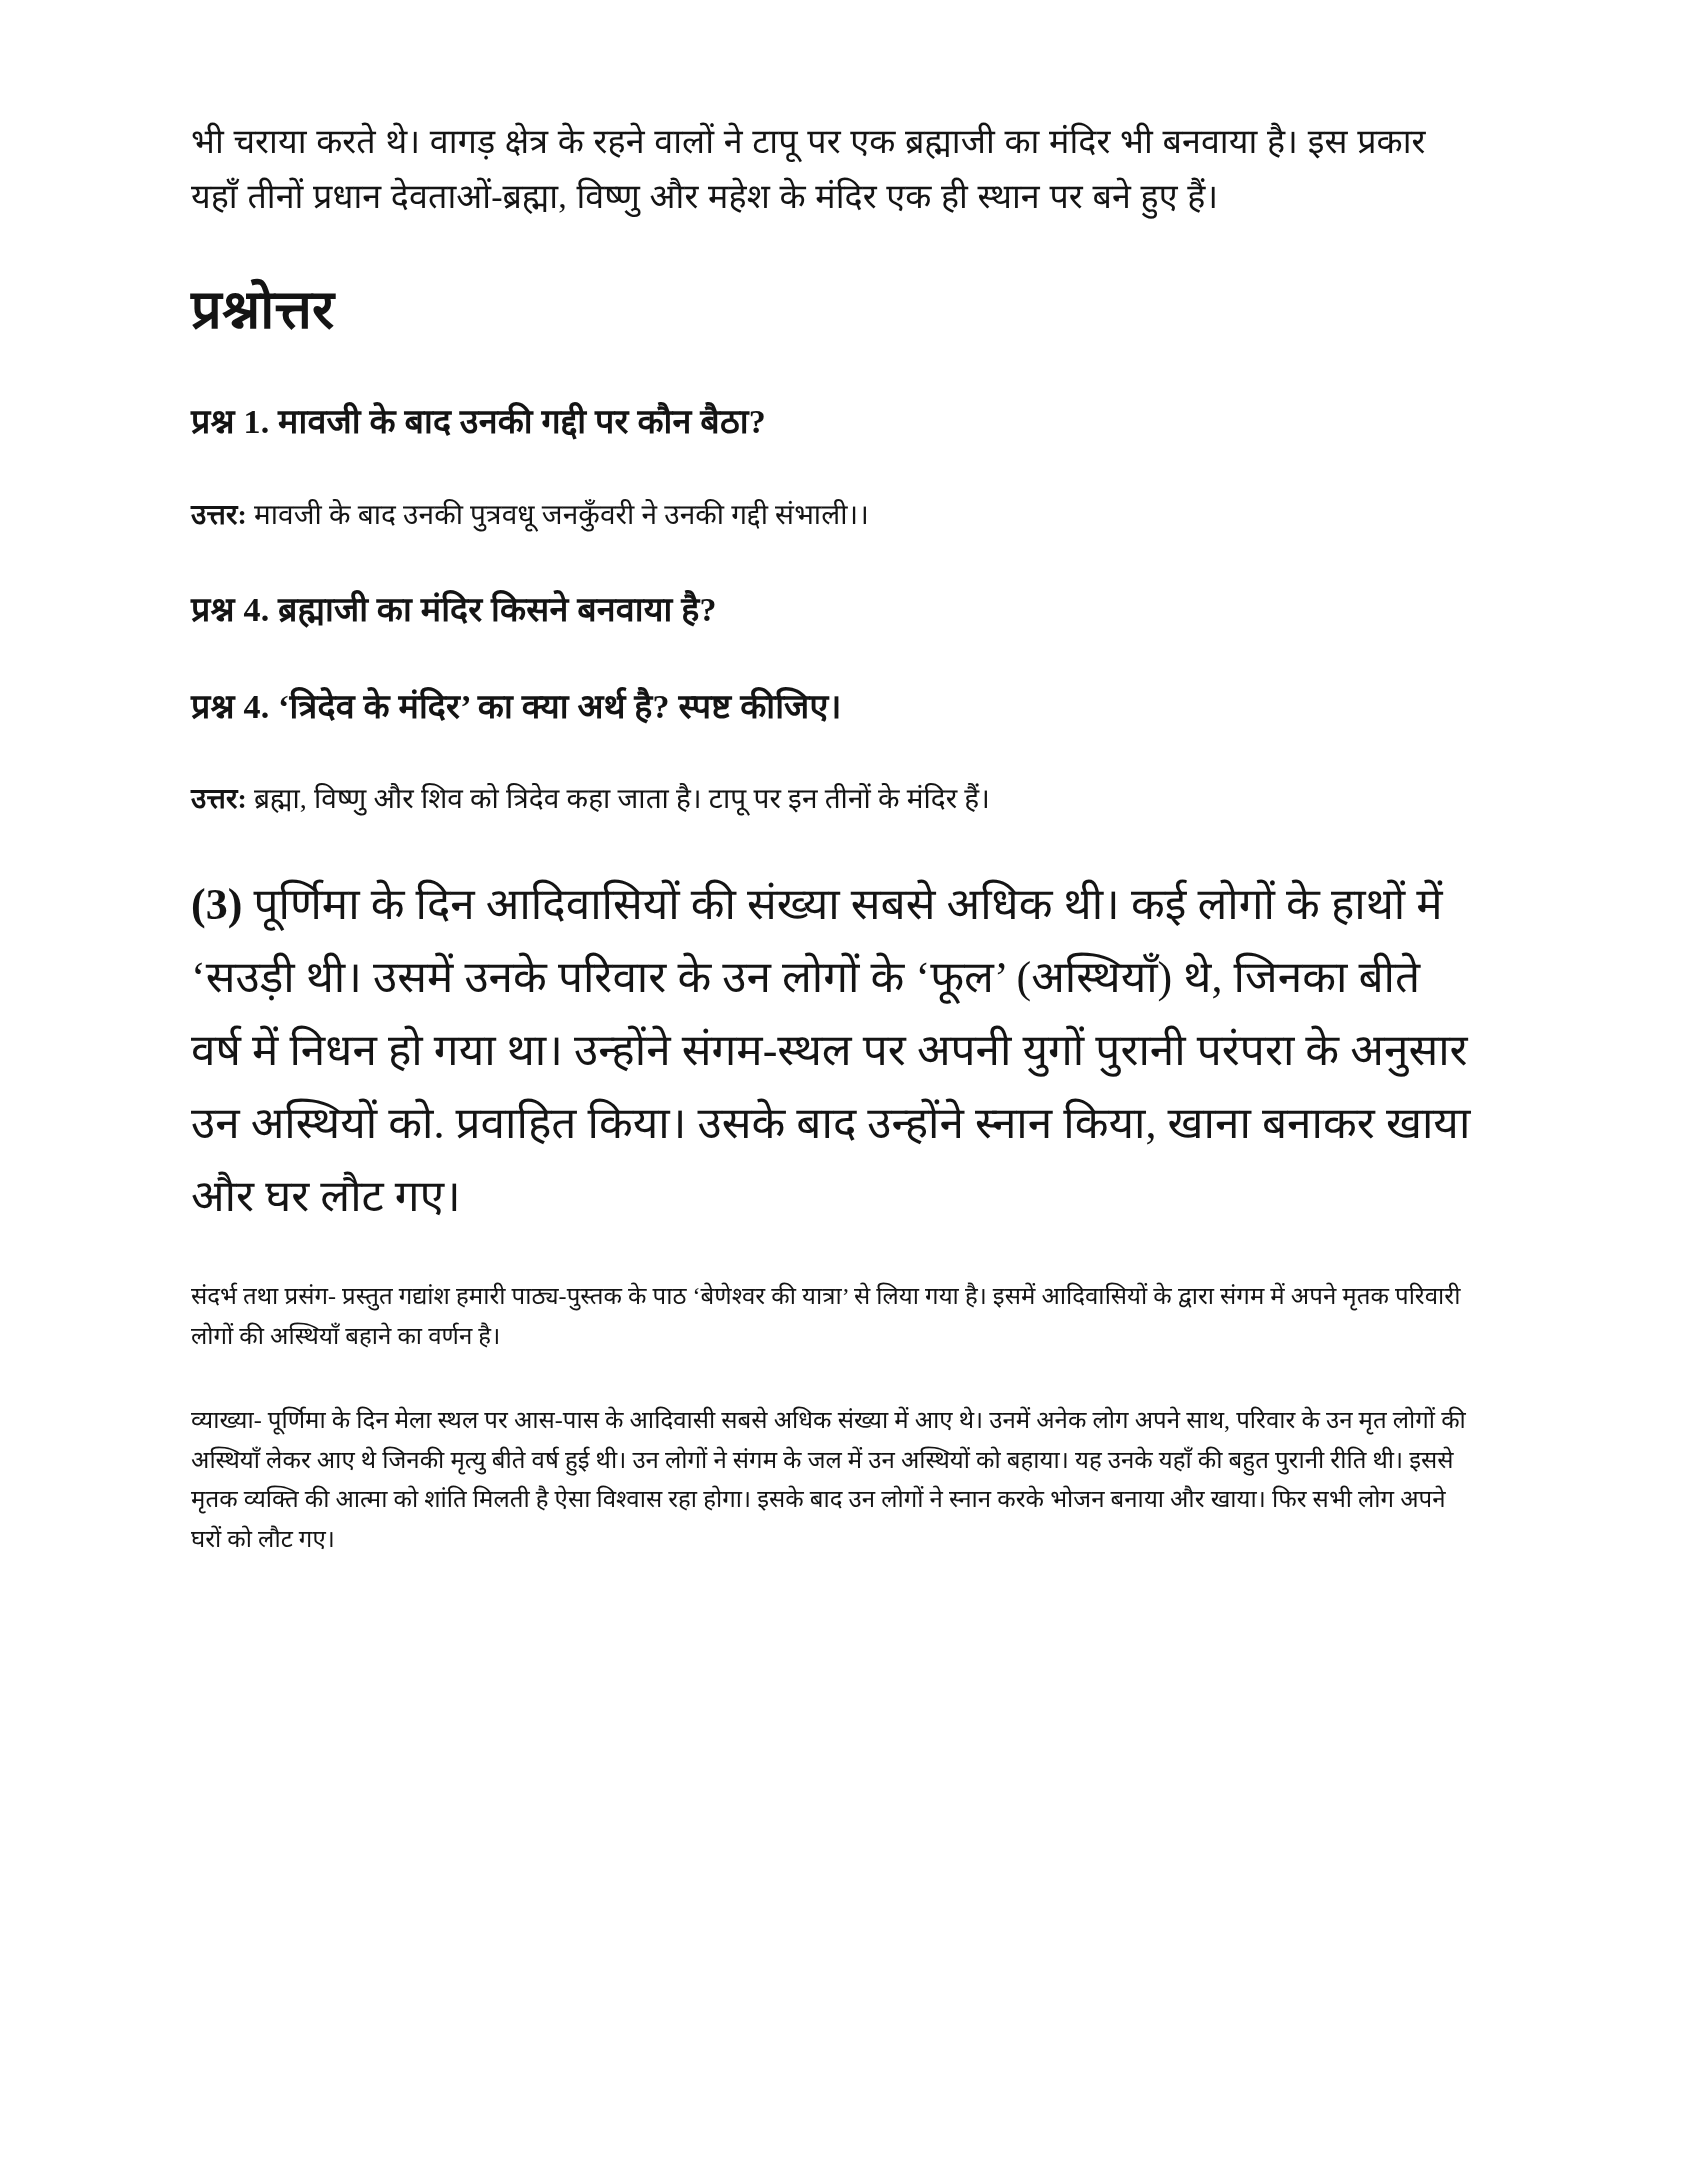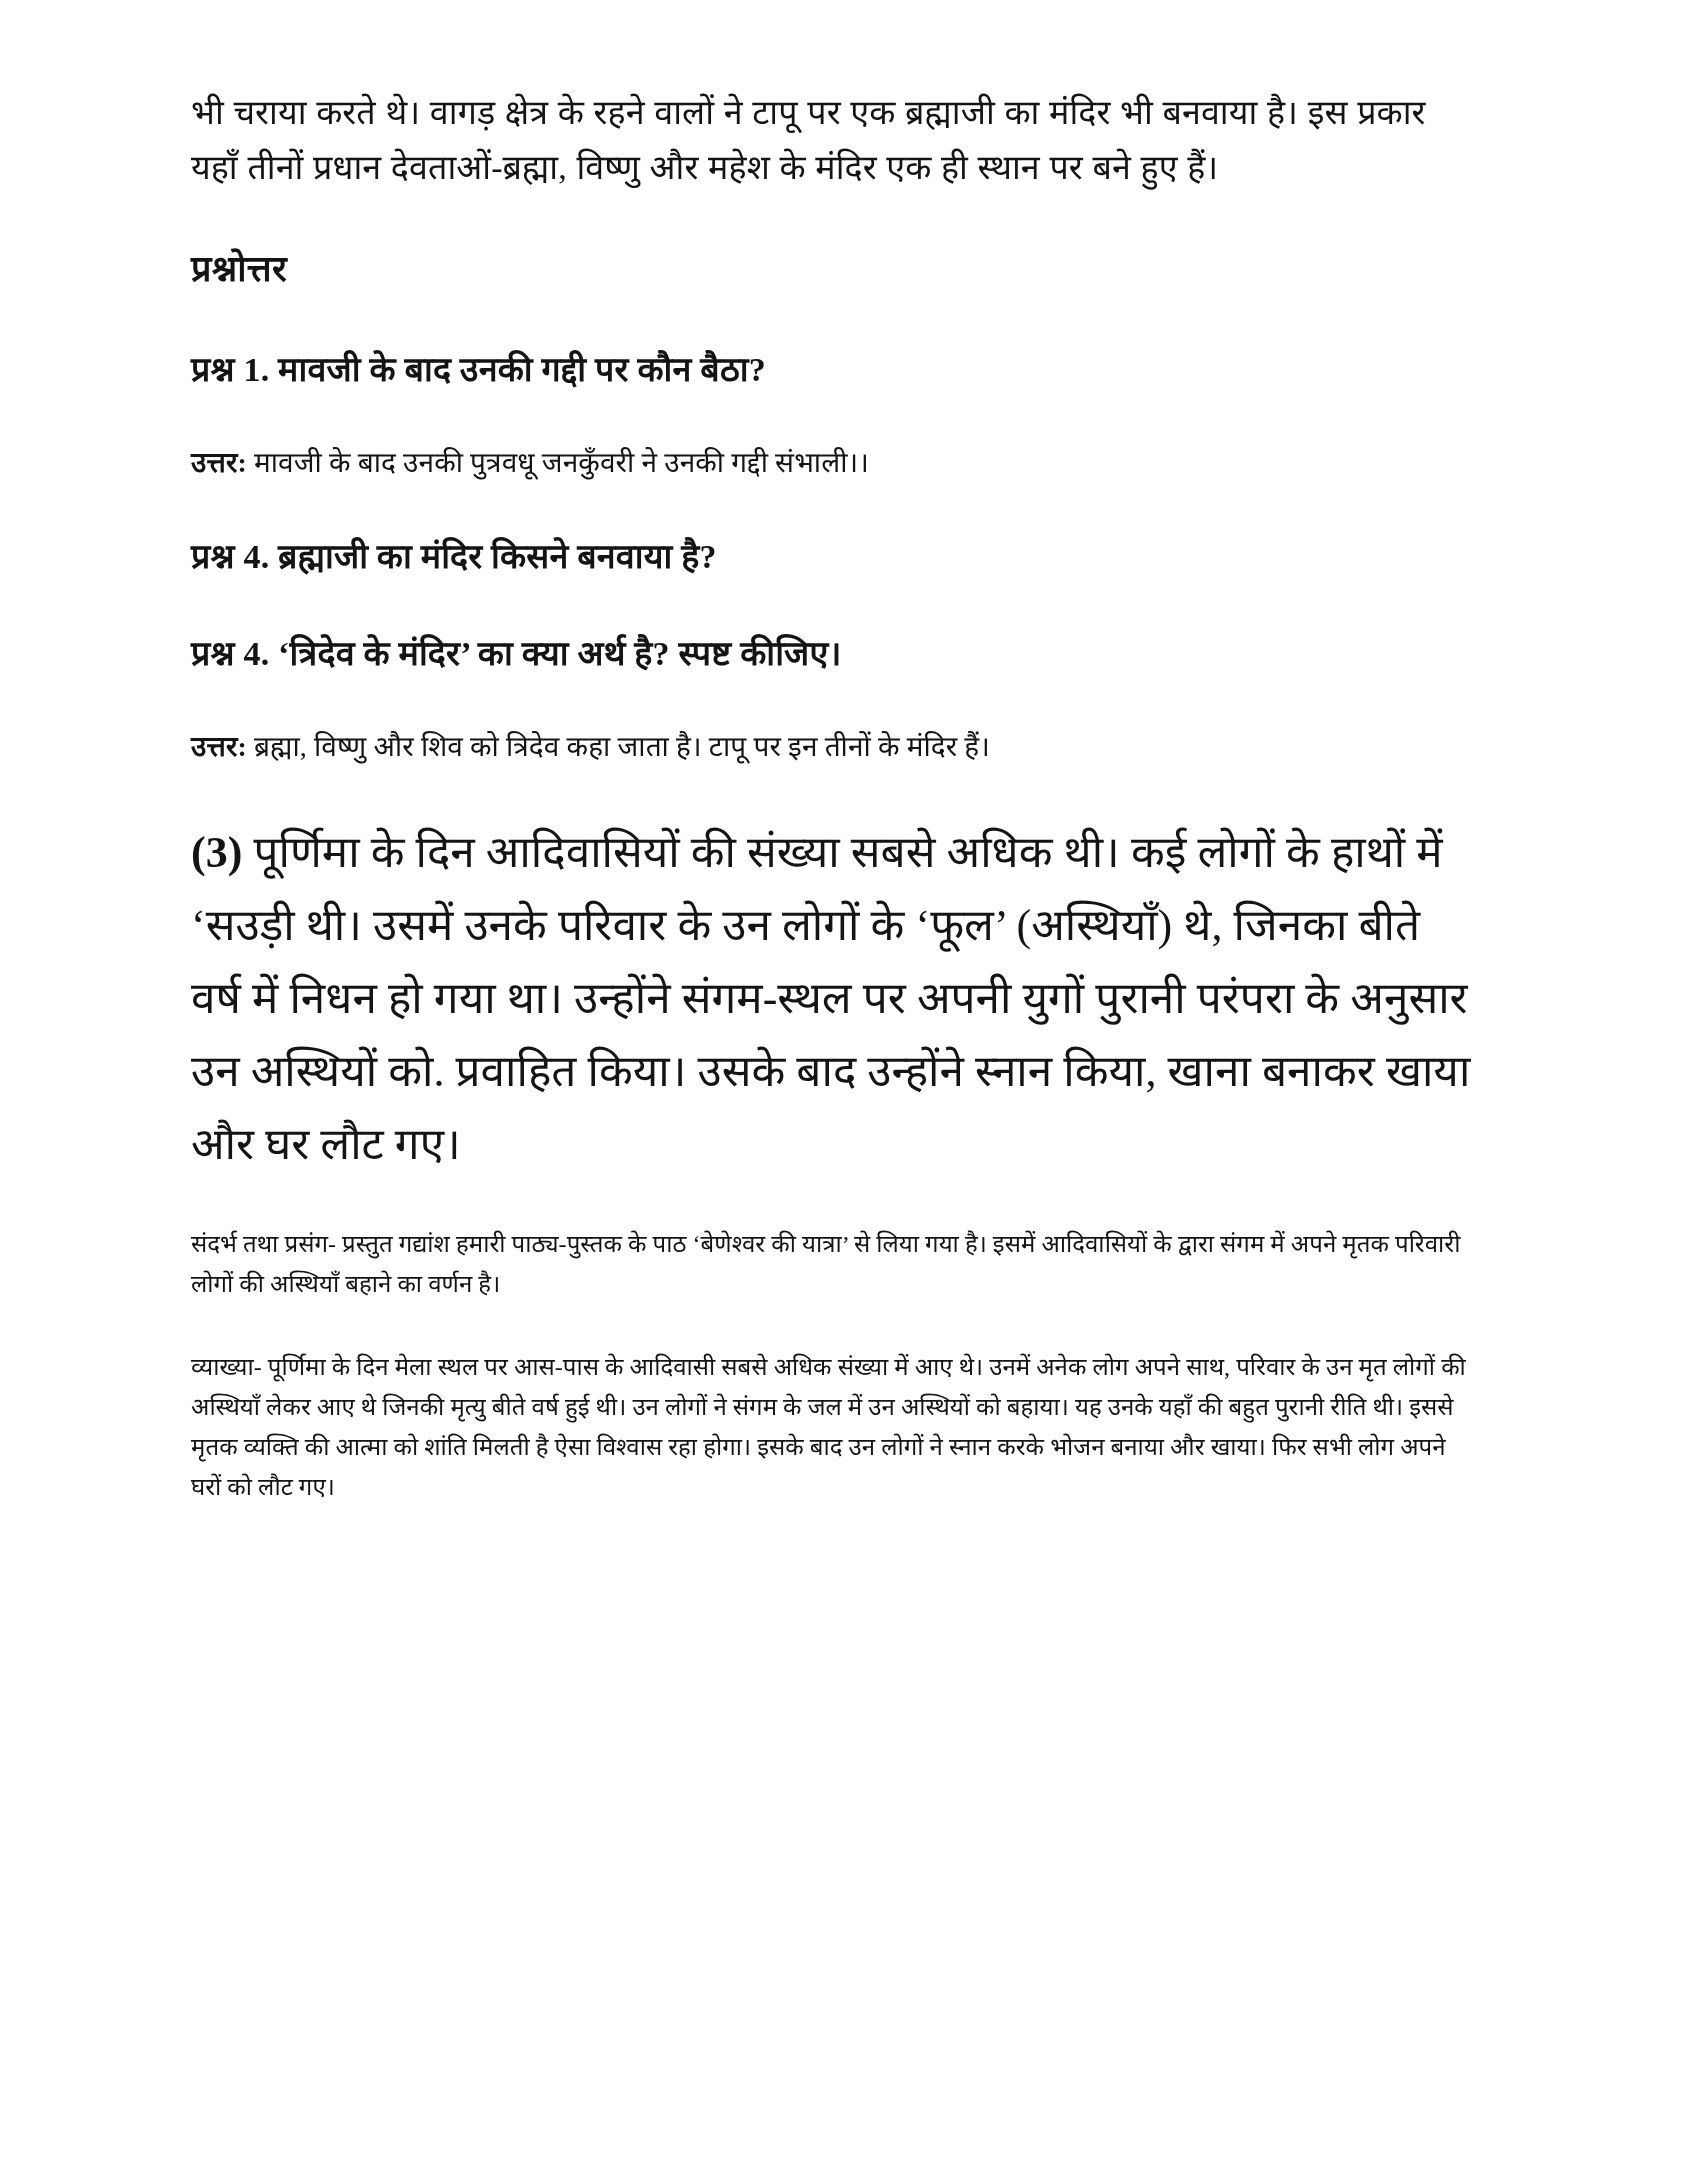--- a/index.html
+++ b/index.html
@@ -14,39 +14,39 @@
     font-family: "Liberation Serif", "DejaVu Serif", serif;
     color: #141414;
     -webkit-font-smoothing: antialiased;
   }
   .page {
     position: relative;
     width: 1376px;
     height: 2178px;
     background: #ffffff;
     box-sizing: border-box;
-    padding: 85px 208px 0 191px;
+    padding: 114px 208px 0 191px;
   }
   .doc-body {
     width: 1287px;
   }
   
   .para {
     font-size: 34px;
     line-height: 1.62;
     text-align: left;
     margin: 0 0 0 0;
     letter-spacing: 0.1px;
     word-spacing: 1px;
   }
   .para.intro {
     margin-bottom: 51px;
   }
   .section-heading {
-    font-size: 36px;
+    font-size: 54px;
     font-weight: bold;
     line-height: 1.3;
     margin: 0 0 51px 0;
     letter-spacing: 0.3px;
   }
   .question {
     font-size: 34px;
     font-weight: bold;
     line-height: 1.55;
     margin: 0 0 44px 0;

